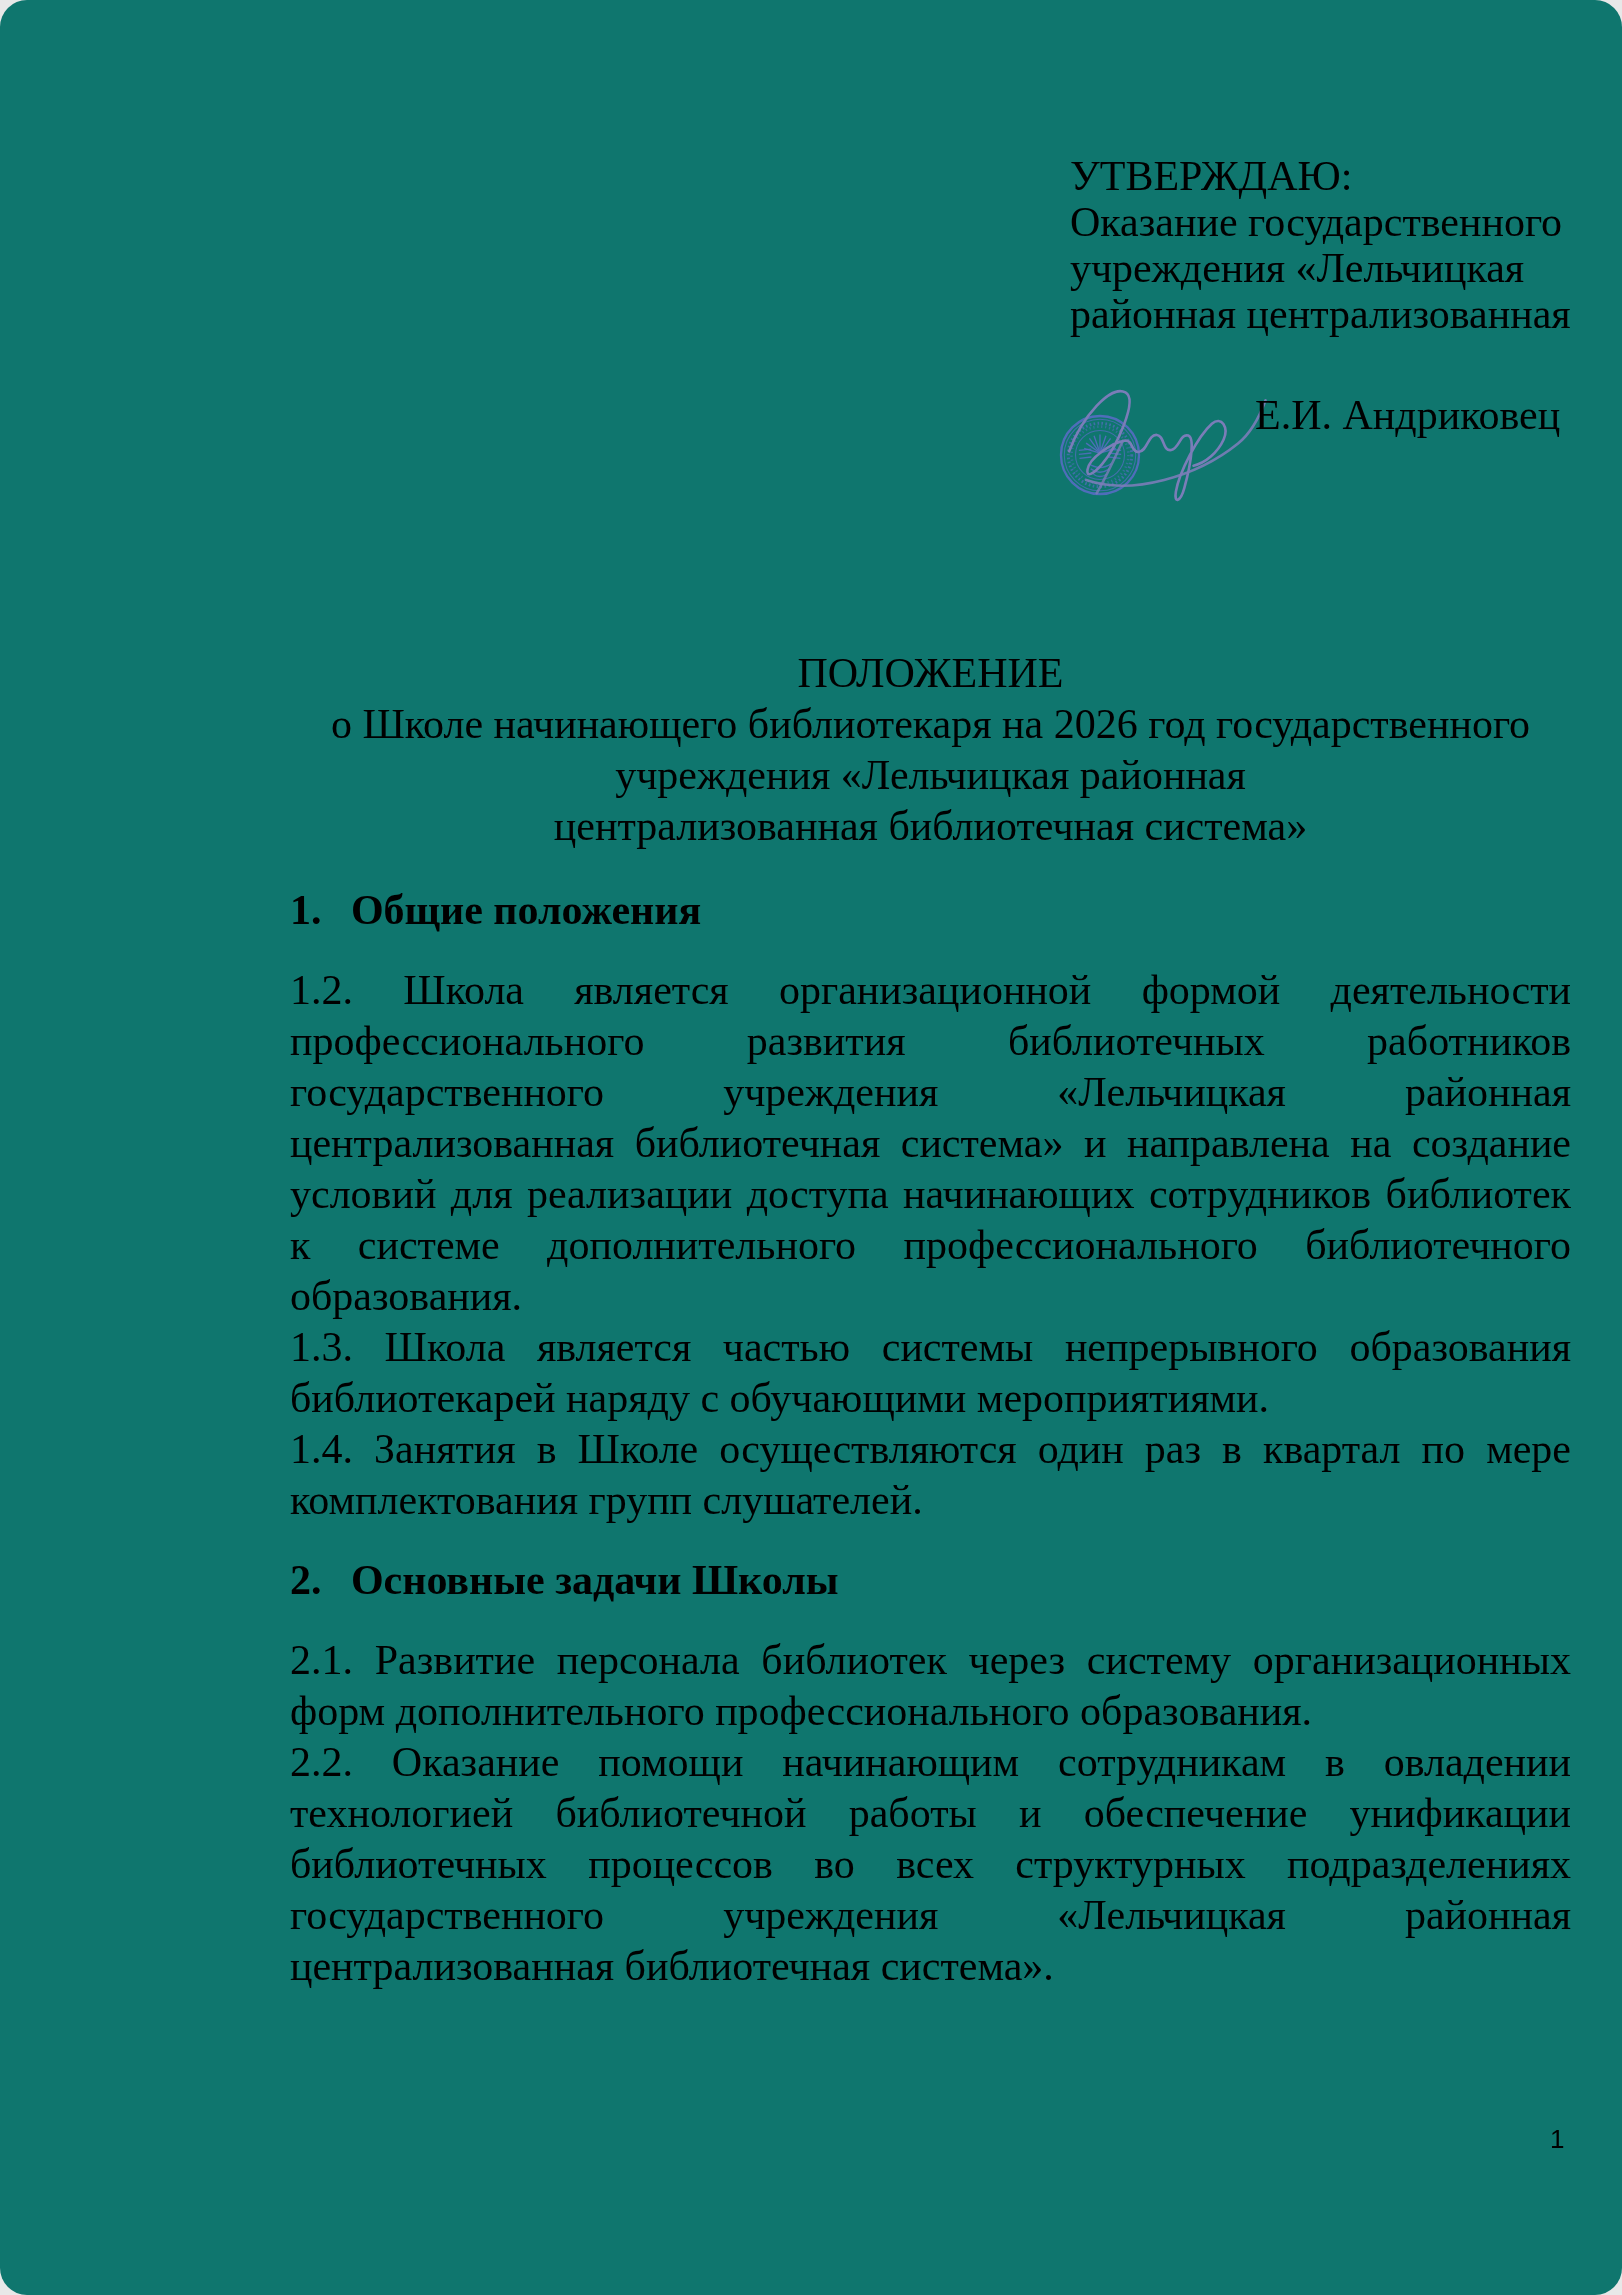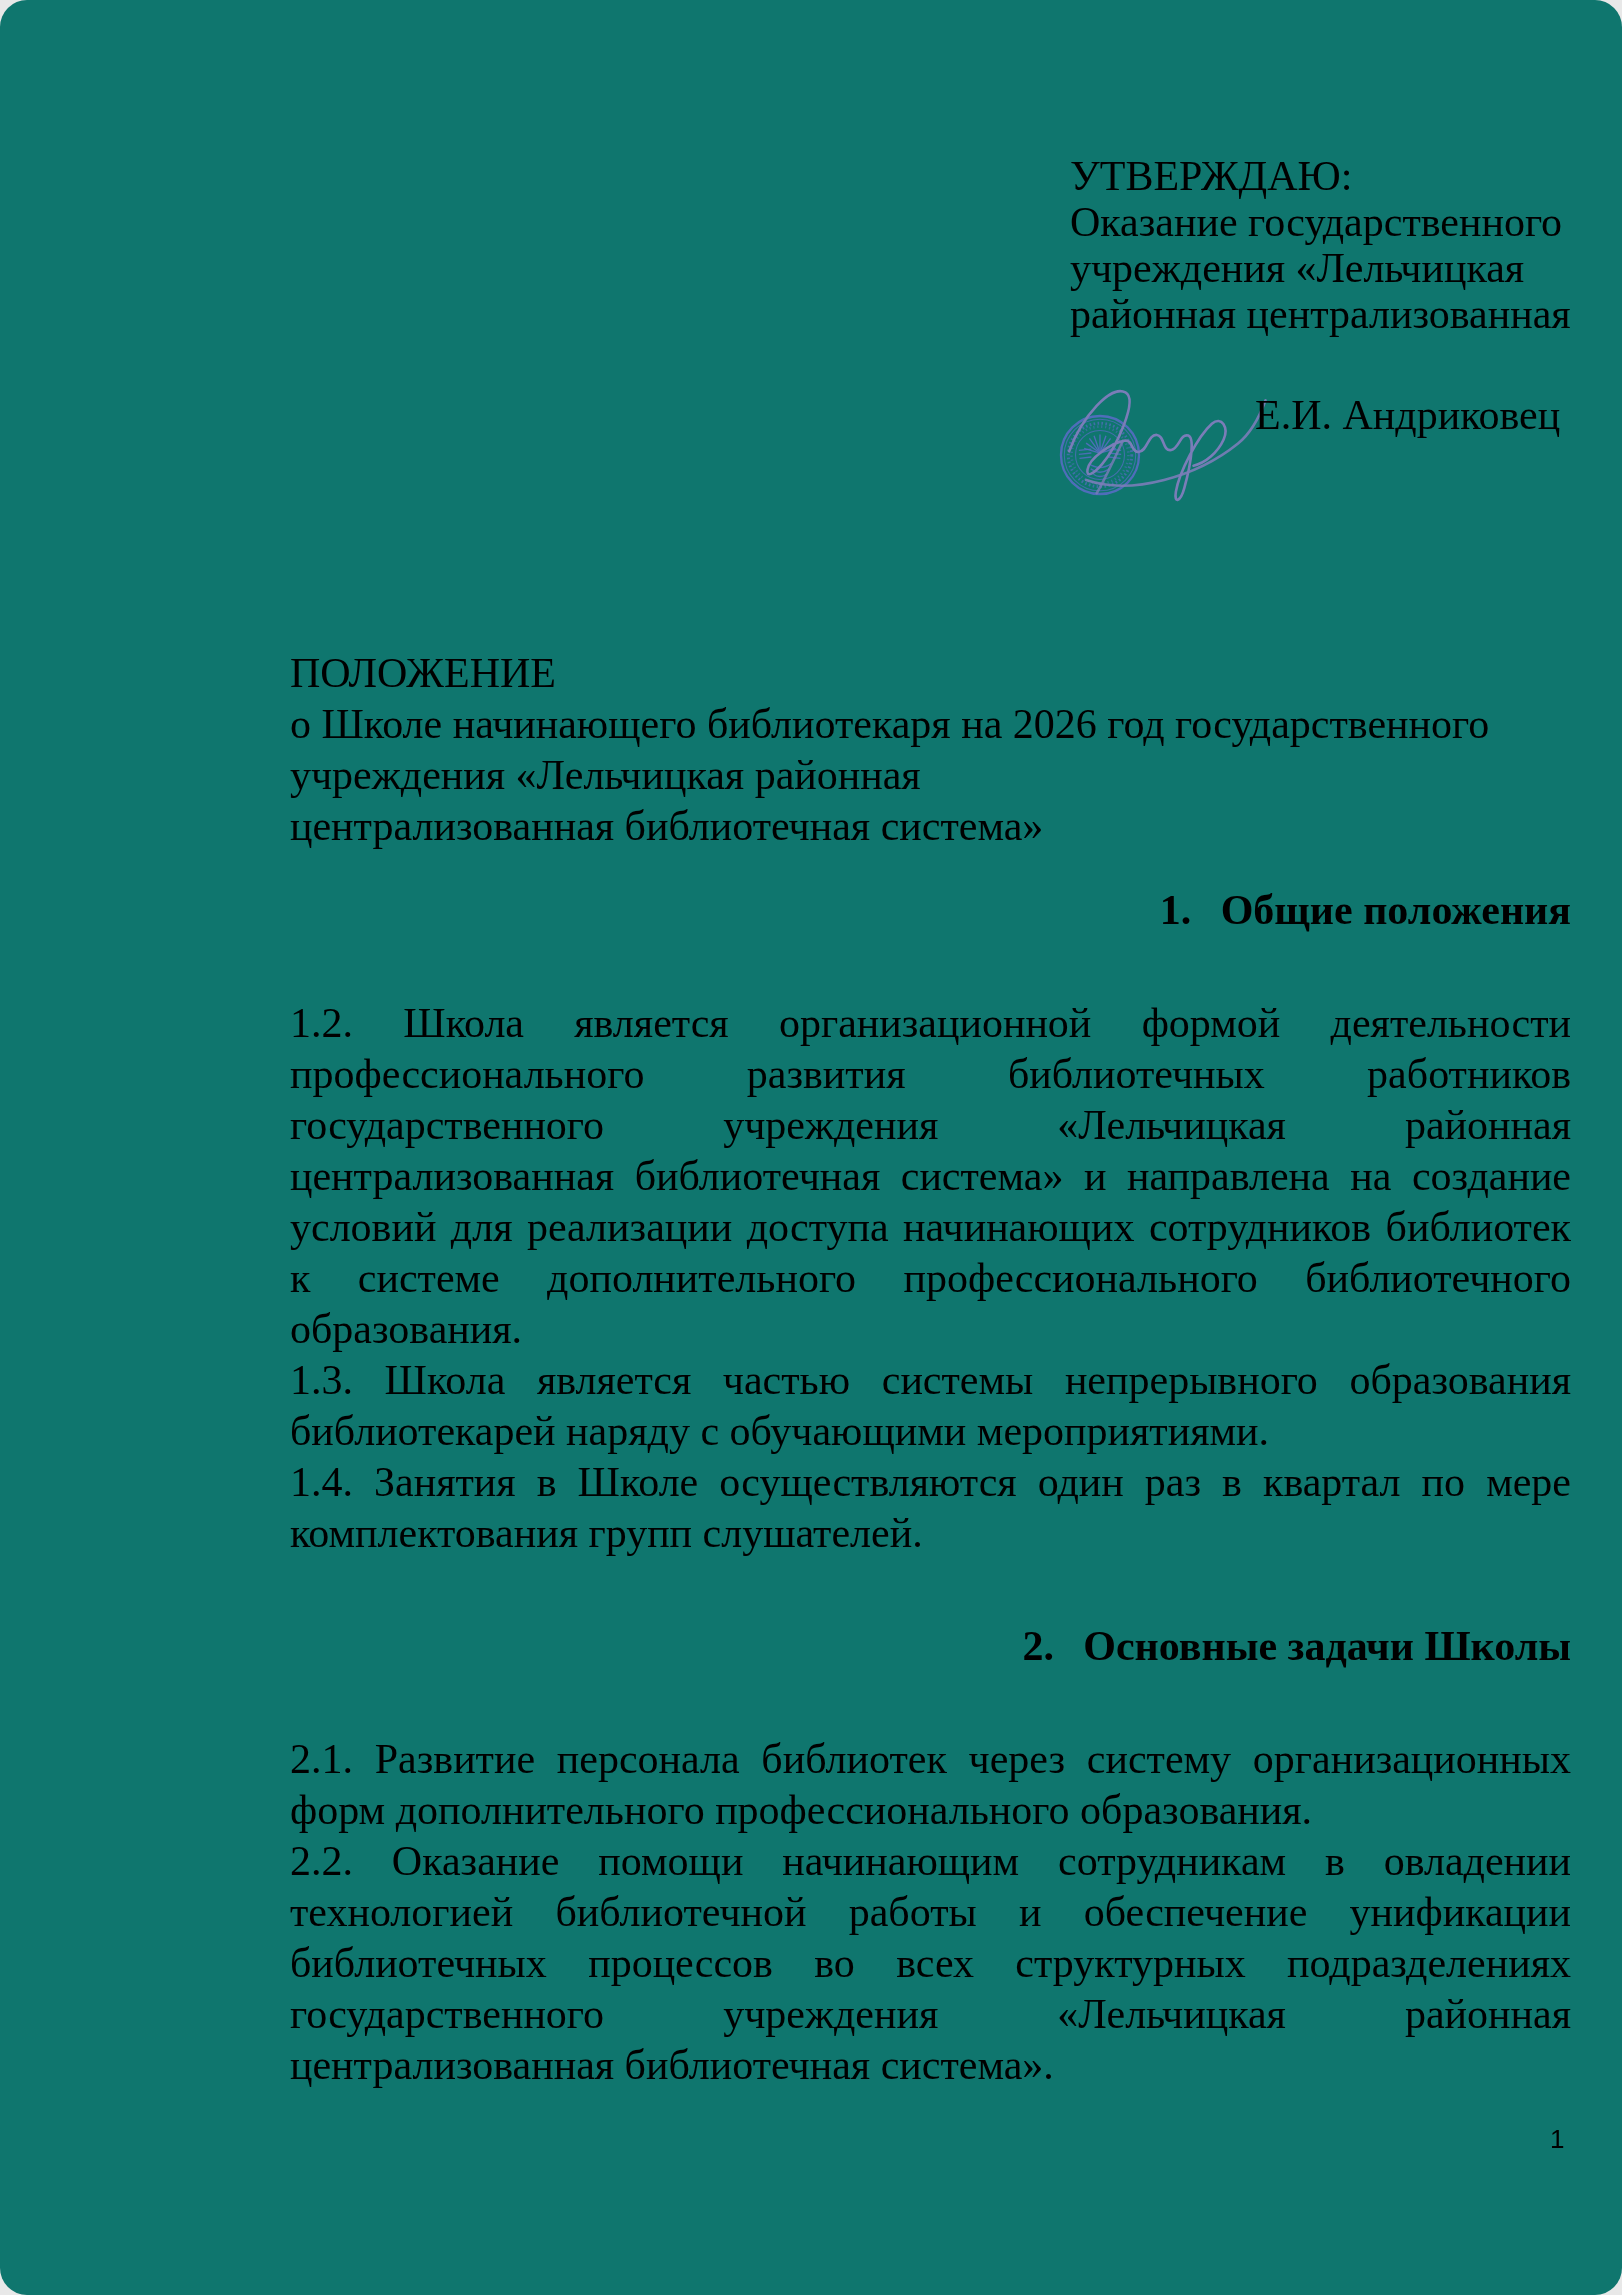--- a/index.html
+++ b/index.html
@@ -22,29 +22,29 @@
     position:absolute;left:1255px;top:392px;line-height:47px;white-space:nowrap;
   }
   .stamp{
     position:absolute;left:1057px;top:412px;width:86px;height:86px;
   }
   .sig{
     position:absolute;left:1060px;top:378px;width:216px;height:144px;
   }
   .doc-title{
     position:absolute;left:290px;top:648px;width:1281px;
-    line-height:51px;
+    text-align:center;line-height:51px;
   }
   .body-text{
     position:absolute;left:290px;top:885px;width:1281px;
     line-height:51px;text-align:justify;
   }
   .body-text p{margin:0;}
   p.heading{
-    font-weight:bold;text-align:right;margin:62px 0;
+    font-weight:bold;text-align:left;margin:29px 0;
   }
   p.heading.first{margin-top:0;}
   .hnum{display:inline-block;margin-right:29.4px;}
   .pagenum{
     position:absolute;left:1550px;top:2125px;
     font-family:"Liberation Sans", sans-serif;
     font-size:26px;line-height:29px;
   }
 </style>
 </head>

